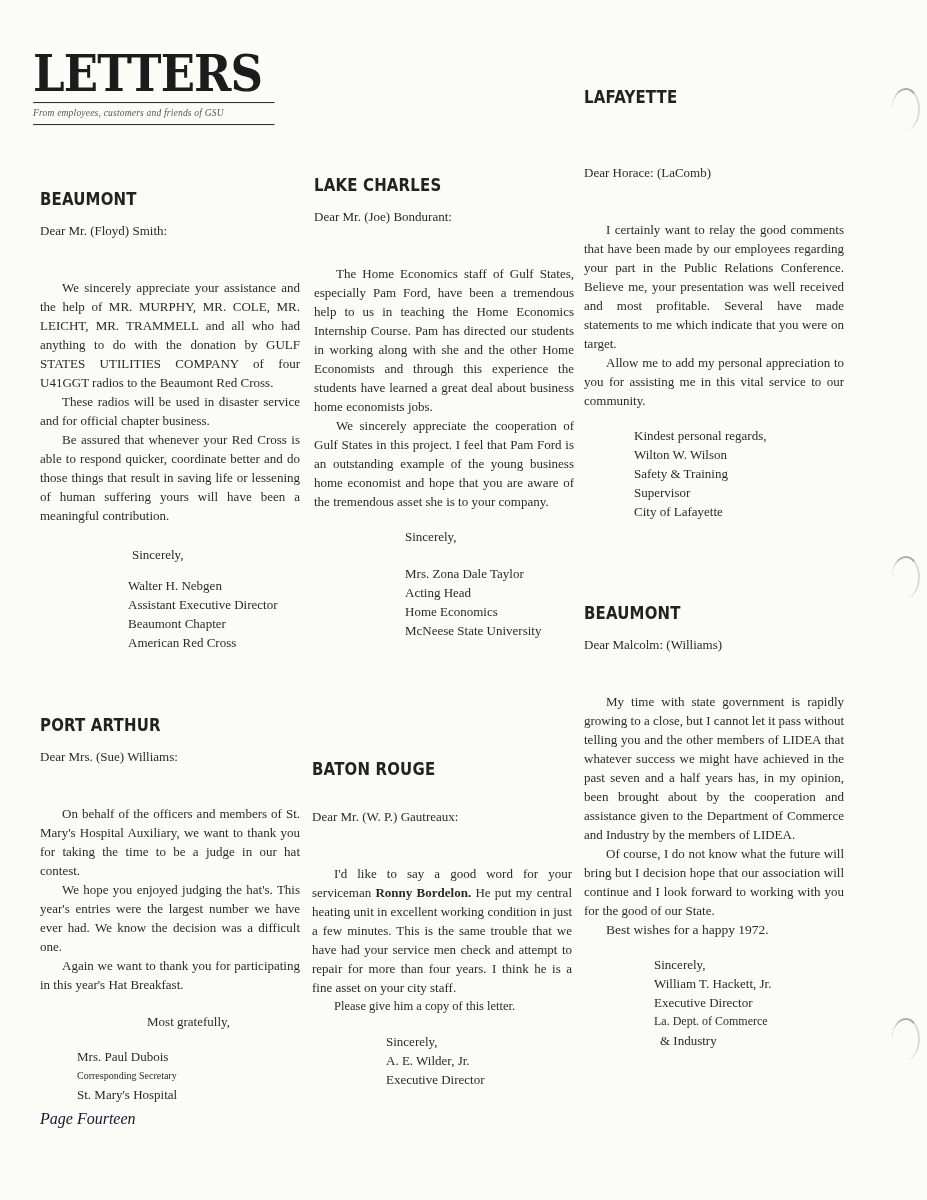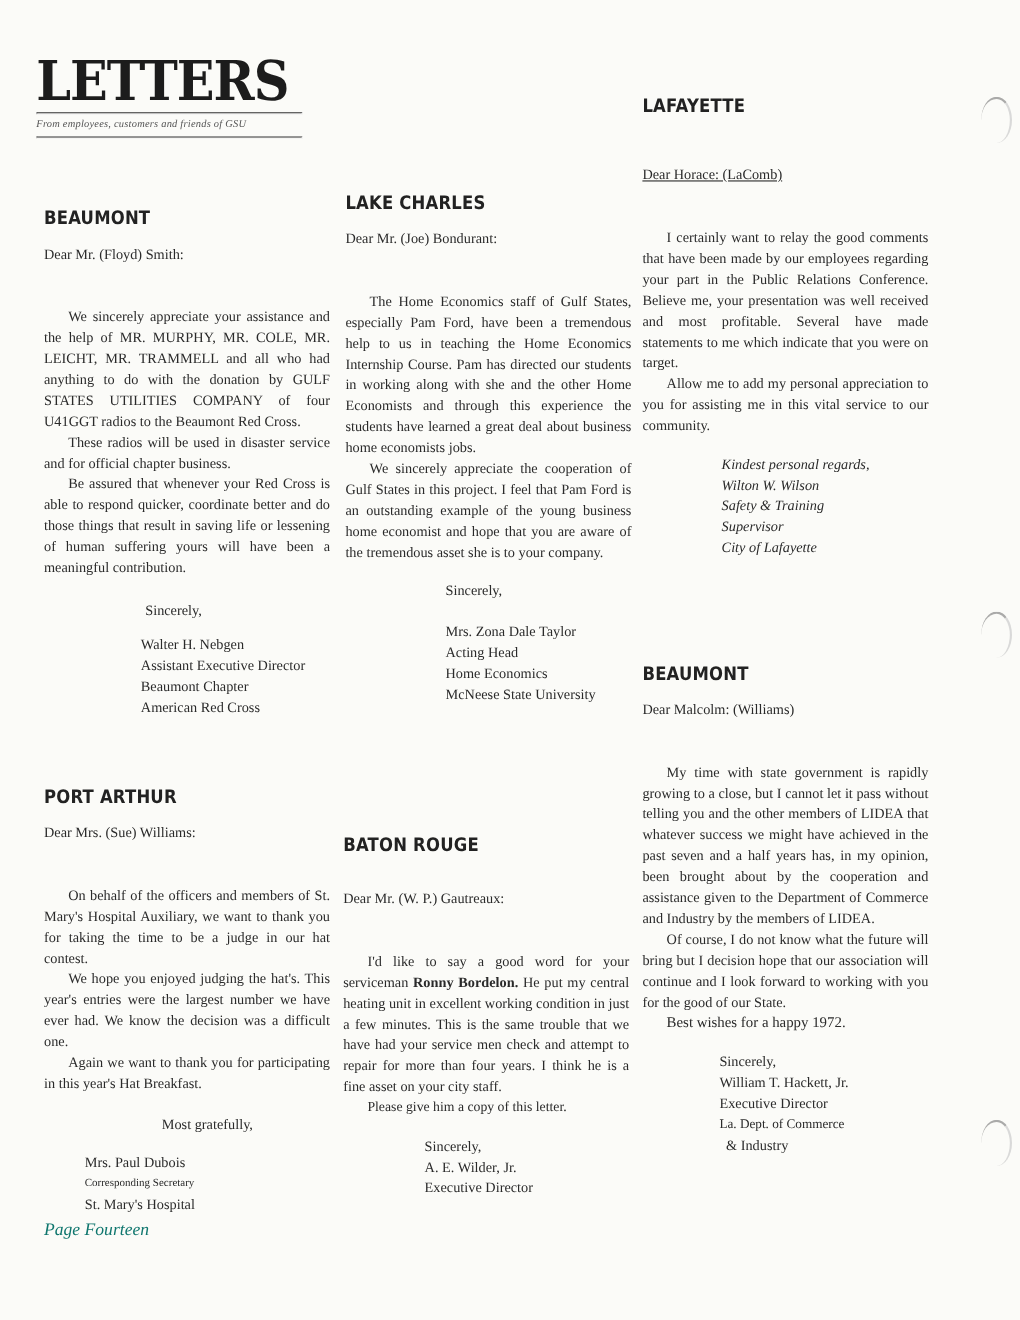--- a/index.html
+++ b/index.html
@@ -26,21 +26,21 @@
     transform-origin:left center; white-space:nowrap; margin:0;
   }
   .salutation { margin:12px 0 0 0; }
   .body-p { text-align:justify; text-indent:22px; margin:0; }
   .body-first { margin-top:38px; }
   .closing { margin:0; }
   .sig-line { margin:0; line-height:19px; }
   .bold { font-weight:bold; }
   .page-footer {
     position:absolute; left:40px; top:1110px; font-style:italic; font-size:16px;
-    color:#0f766e;
+    color:#0f172a;
   }
   .hole { position:absolute; width:26px; height:40px; border-radius:50%;
     border-top:2px solid #888; border-right:2px solid #ccc; opacity:0.7; }
 </style>
 </head>
 <body>
 
 <div class="masthead">
   <div class="masthead-title">LETTERS</div>
   <hr class="masthead-rule">
@@ -72,24 +72,24 @@
     <p class="closing" style="margin-bottom:18px;">Sincerely,</p>
     <p class="sig-line">Mrs. Zona Dale Taylor</p>
     <p class="sig-line">Acting Head</p>
     <p class="sig-line">Home Economics</p>
     <p class="sig-line">McNeese State University</p>
   </div>
 </div>
 
 <div class="col" style="left:584px; top:88px;">
   <h2 class="heading">LAFAYETTE</h2>
-  <p class="salutation" style="margin-top:42px;text-decoration:underline;">Dear Horace: (LaComb)</p>
+  <p class="salutation" style="margin-top:56px;">Dear Horace: (LaComb)</p>
   <p class="body-p body-first">I certainly want to relay the good comments that have been made by our employees regarding your part in the Public Relations Conference. Believe me, your presentation was well received and most profitable. Several have made statements to me which indicate that you were on target.</p>
   <p class="body-p">Allow me to add my personal appreciation to you for assisting me in this vital service to our community.</p>
-  <div style="margin-left:72px; margin-top:16px;font-style:italic;">
+  <div style="margin-left:50px; margin-top:16px;">
     <p class="closing">Kindest personal regards,</p>
     <p class="sig-line">Wilton W. Wilson</p>
     <p class="sig-line">Safety &amp; Training</p>
     <p class="sig-line">Supervisor</p>
     <p class="sig-line">City of Lafayette</p>
   </div>
 </div>
 
 <div class="col" style="left:40px; top:716px;">
   <h2 class="heading">PORT ARTHUR</h2>

